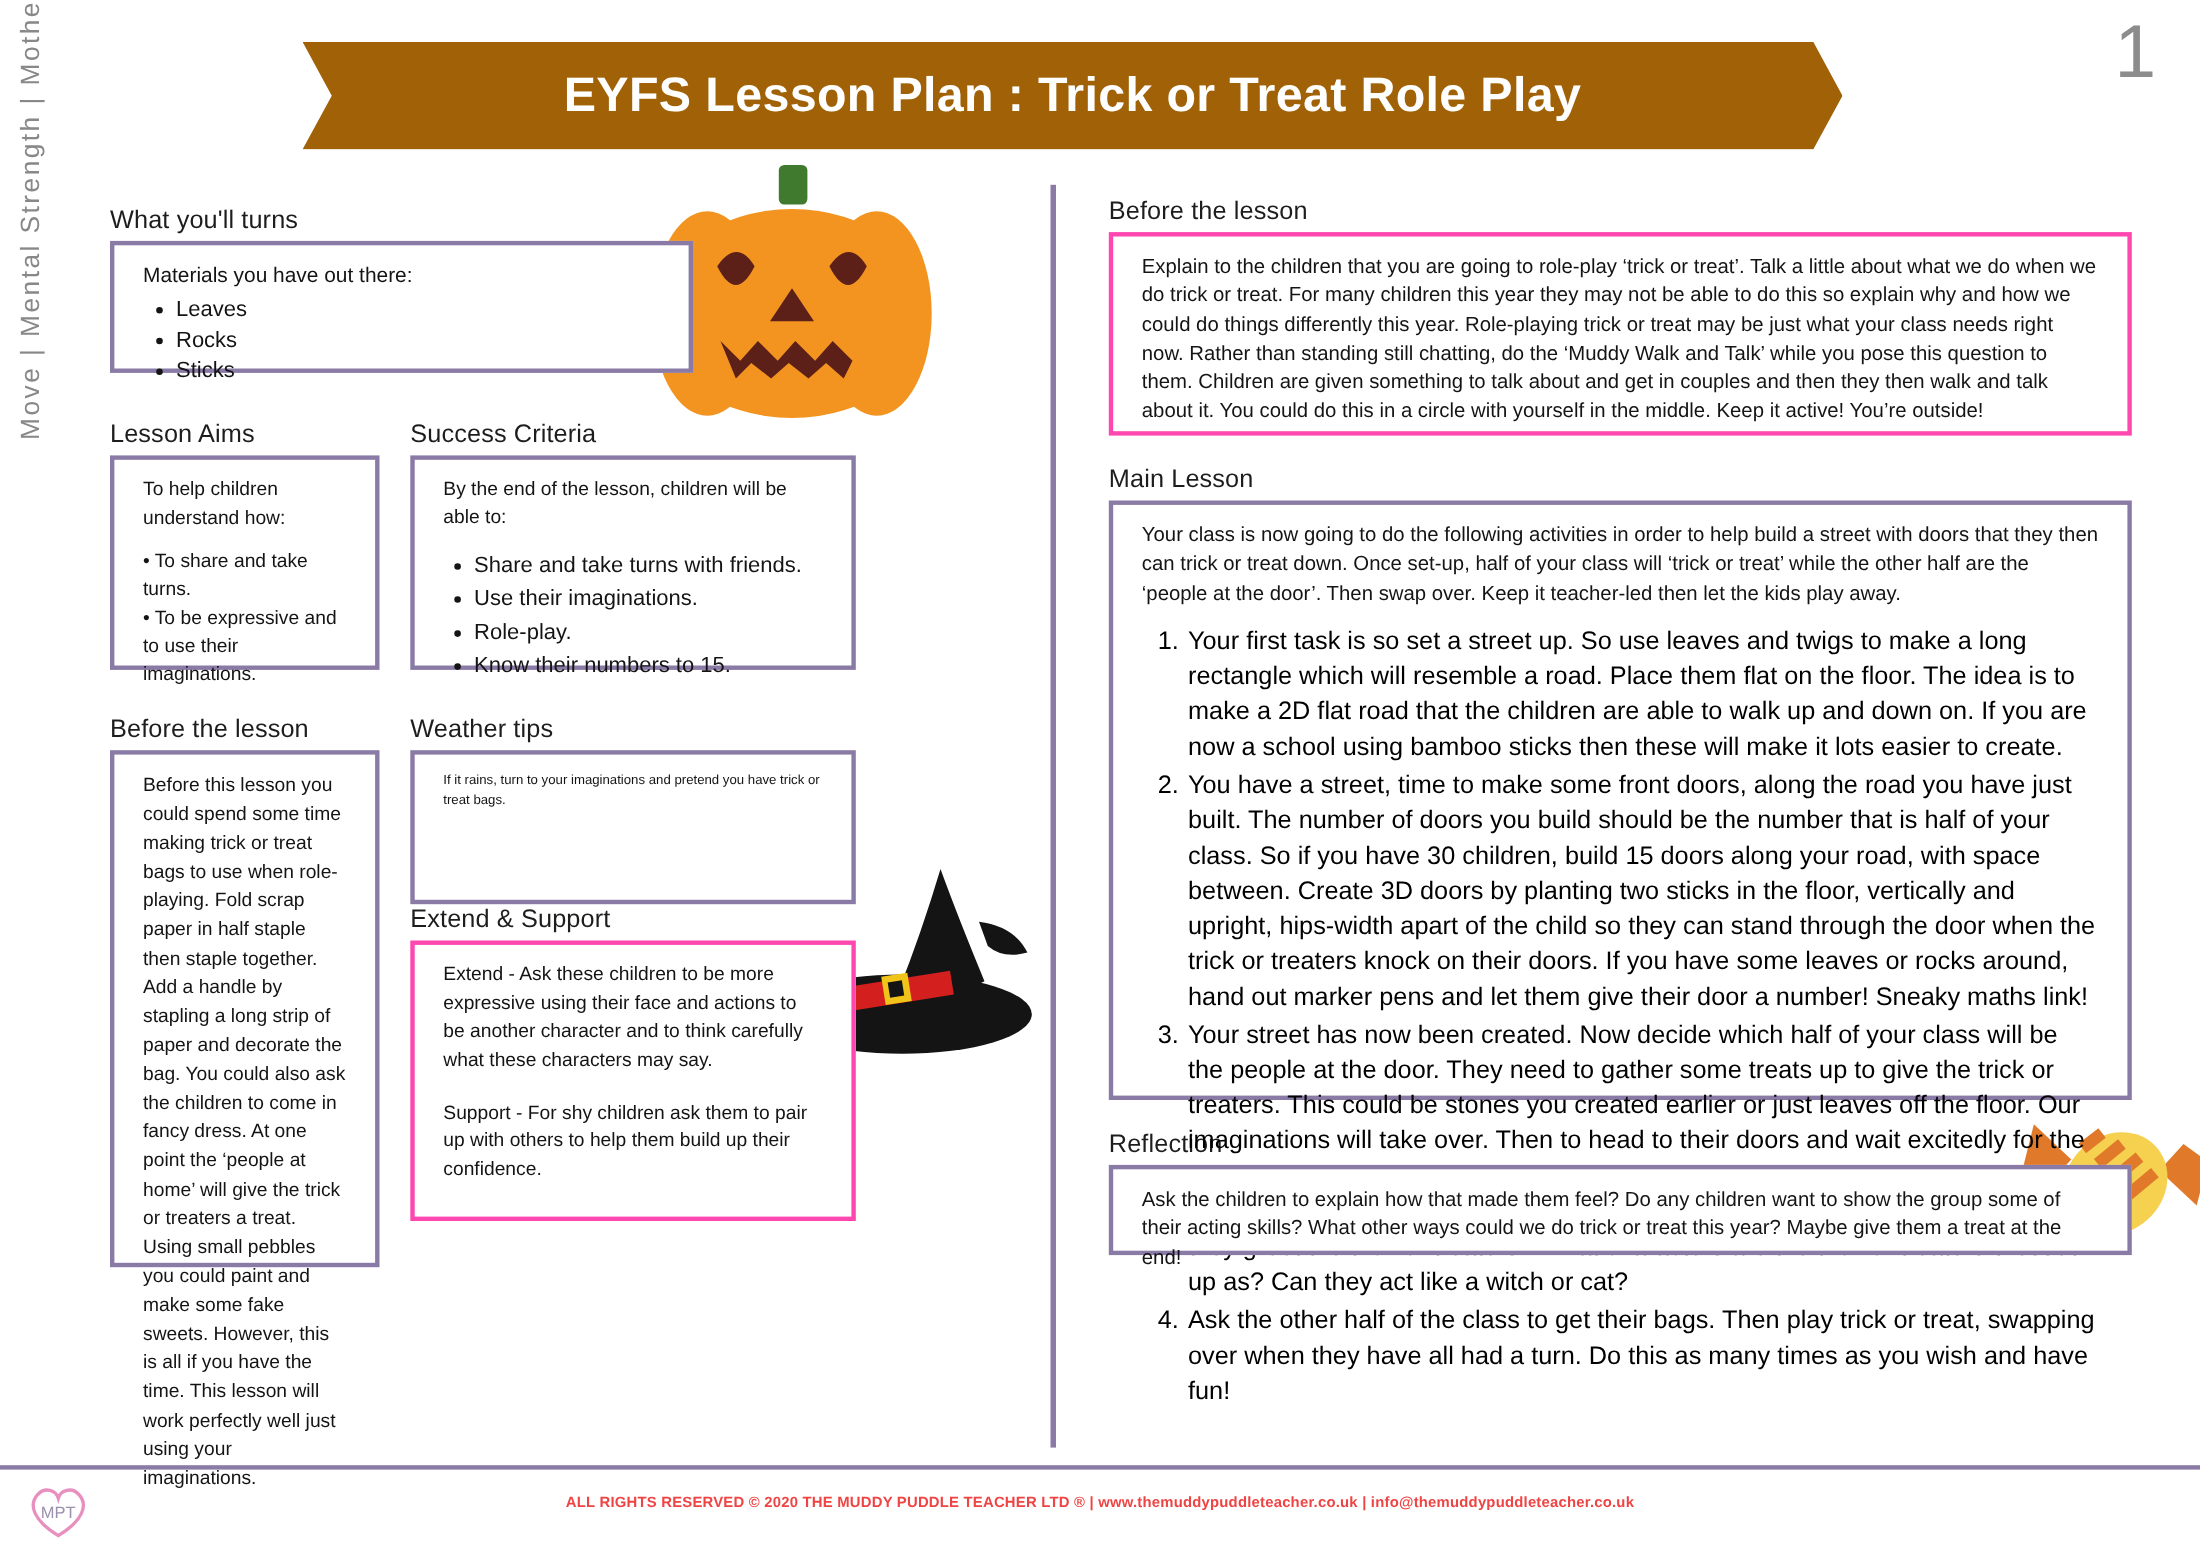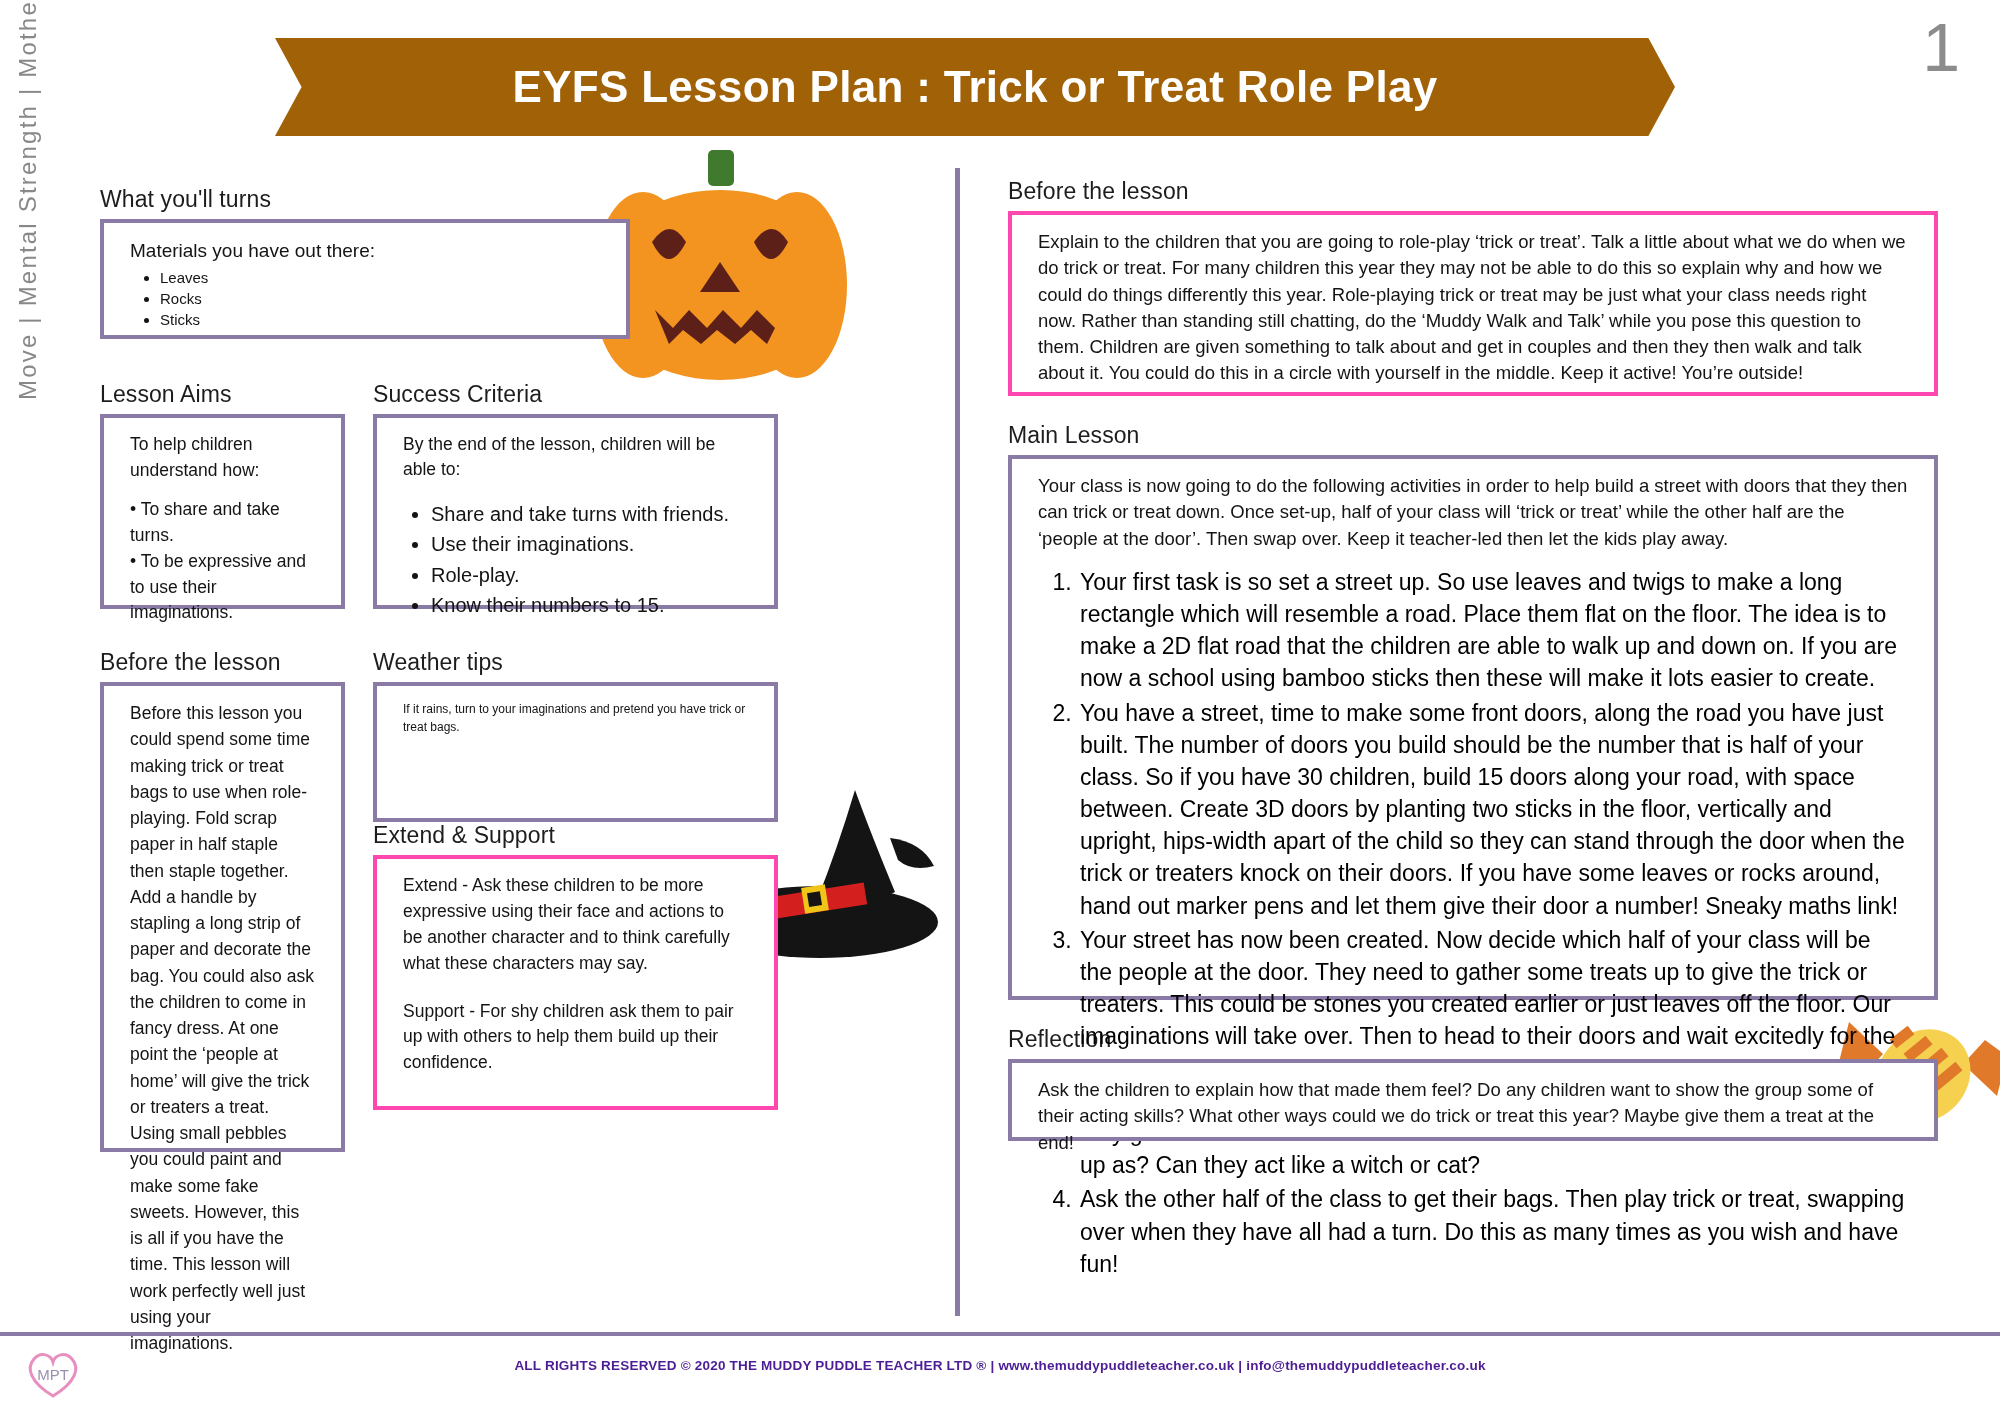--- a/index.html
+++ b/index.html
@@ -59,21 +59,21 @@
   }
   .box.pink { border-color: #ff47b0; }
   .box p { font-size: 18.5px; line-height: 1.45; color: #141414; }
   .box ul { margin: 2px 0 0 26px; }
   .box ul li { font-size: 18.5px; line-height: 1.5; color: #141414; }
 
   
   .need-box { width: 530px; height: 120px; }
   .need-box p { font-size: 19px; }
   .need-box ul { margin-left: 30px; }
-  .need-box ul li { font-size: 15px; line-height: 1.42; }
+  .need-box ul li { font-size: 20px; line-height: 1.42; }
 
   .row2 { display: flex; gap: 28px; margin-top: 42px; }
   .aims-col { width: 245px; }
   .succ-col { width: 405px; }
   .aims-box { height: 195px; }
   .succ-box { height: 195px; }
   .aims-box p { font-size: 17.5px; line-height: 1.47; }
   .aims-box .gap { height: 14px; }
   .succ-box p { font-size: 17.5px; }
   .succ-box ul { margin-top: 16px; margin-left: 28px; }
@@ -95,21 +95,21 @@
   .main-box { height: 545px; }
   .main-box ol { margin: 14px 0 0 40px; }
   .main-box ol li { font-size: 23px; line-height: 1.4; margin-bottom: 2px; padding-left: 2px; }
   .reflect-box { height: 82px; }
 
   
   .footer-line { position: absolute; left: 0; top: 1332px; width: 2000px; height: 4px; background: #8a7ba6; }
   .footer-text {
     position: absolute; left: 0; top: 1358px; width: 2000px;
     text-align: center; font-size: 13.5px; font-weight: 700;
-    color: #4c1d95; letter-spacing: 0.2px;
+    color: #ef4444; letter-spacing: 0.2px;
   }
   .logo { position: absolute; left: 22px; top: 1344px; width: 62px; height: 58px; }
 
   
   .art { position: absolute; pointer-events: none; }
   .pumpkin { left: 580px; top: 150px; width: 280px; height: 230px; }
   .hat { left: 690px; top: 780px; width: 270px; height: 200px; }
   .candy { left: 1835px; top: 1000px; width: 175px; height: 165px; }
 </style>
 </head>

